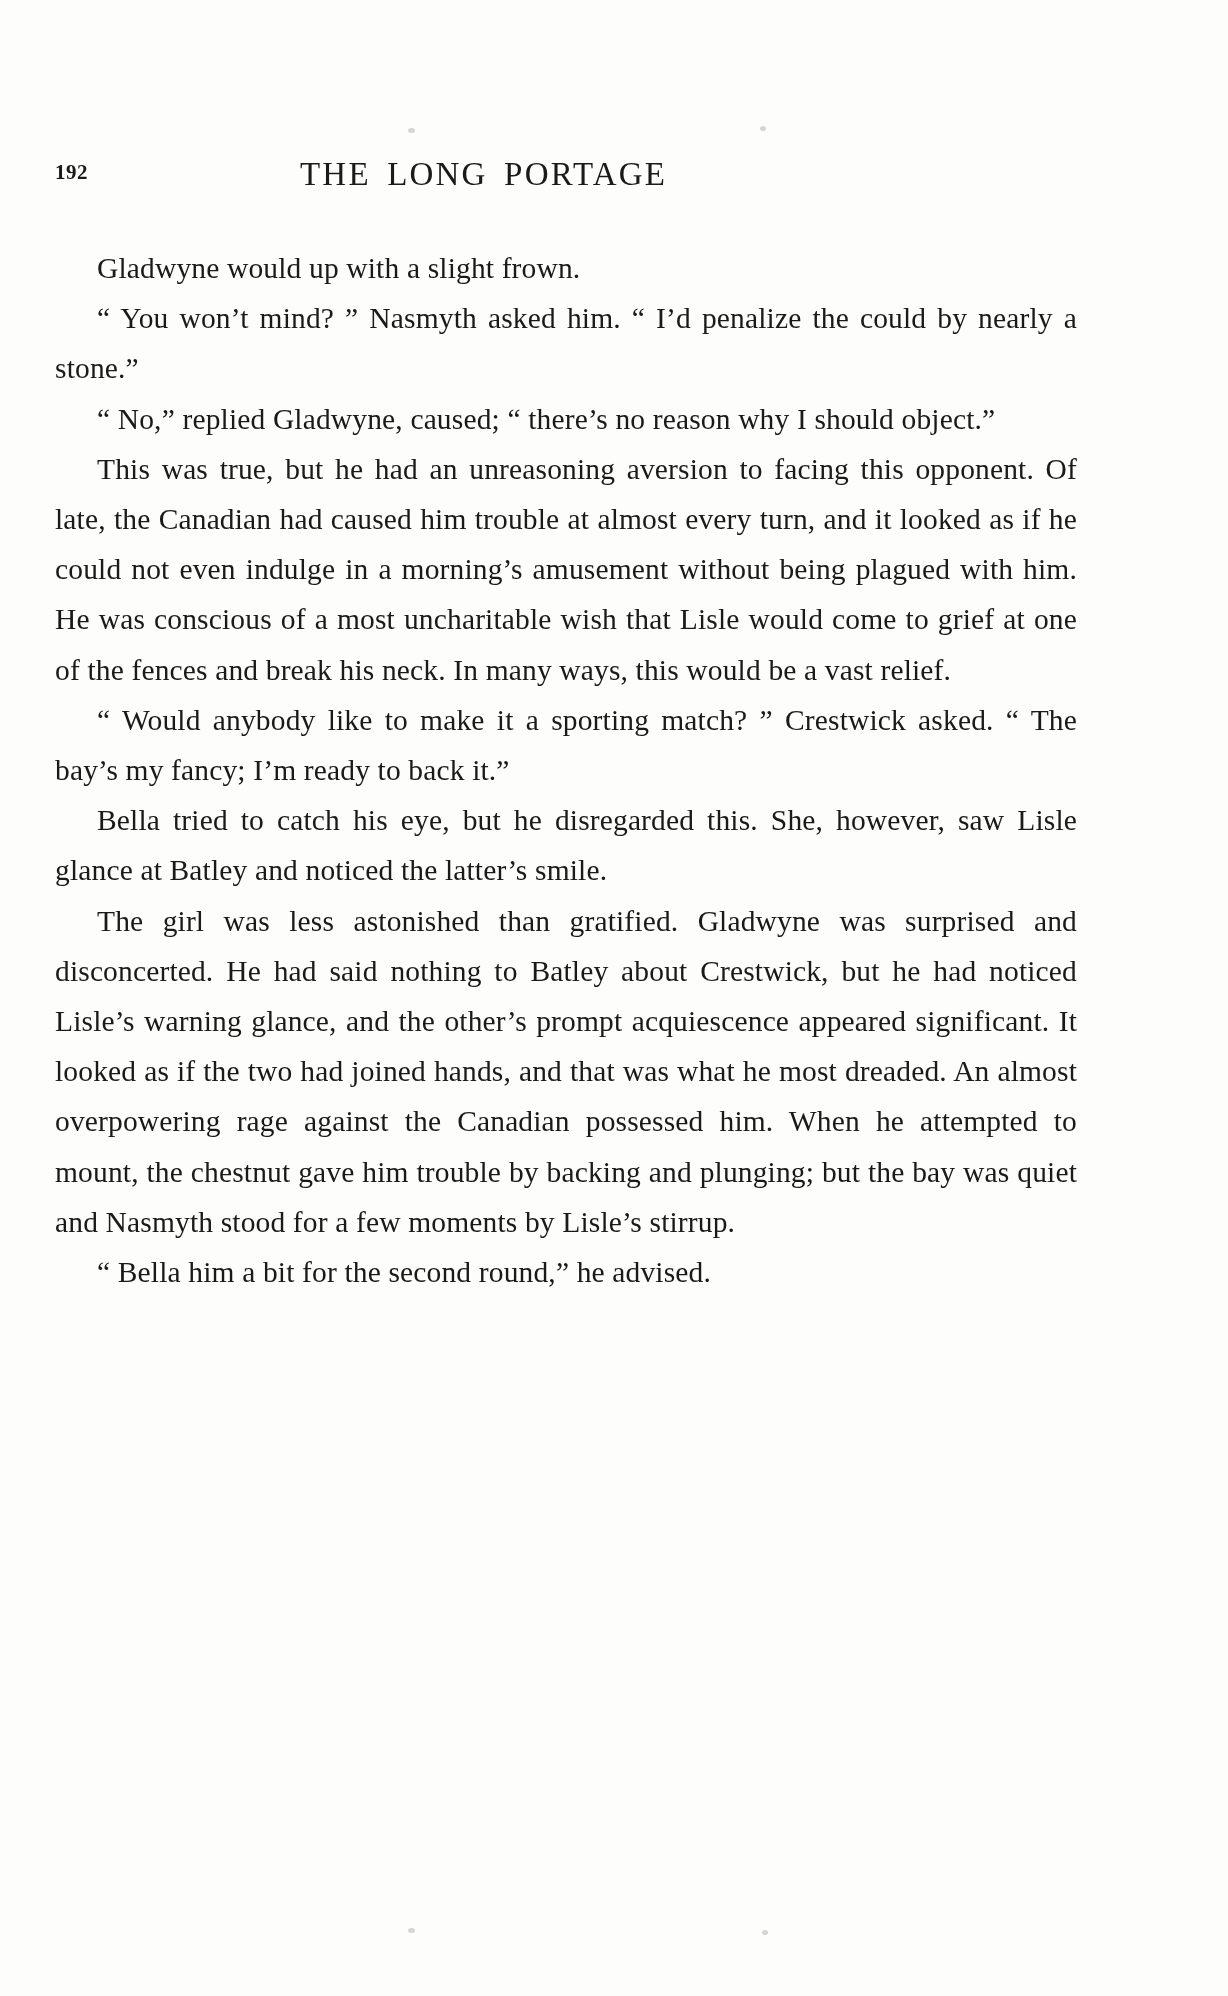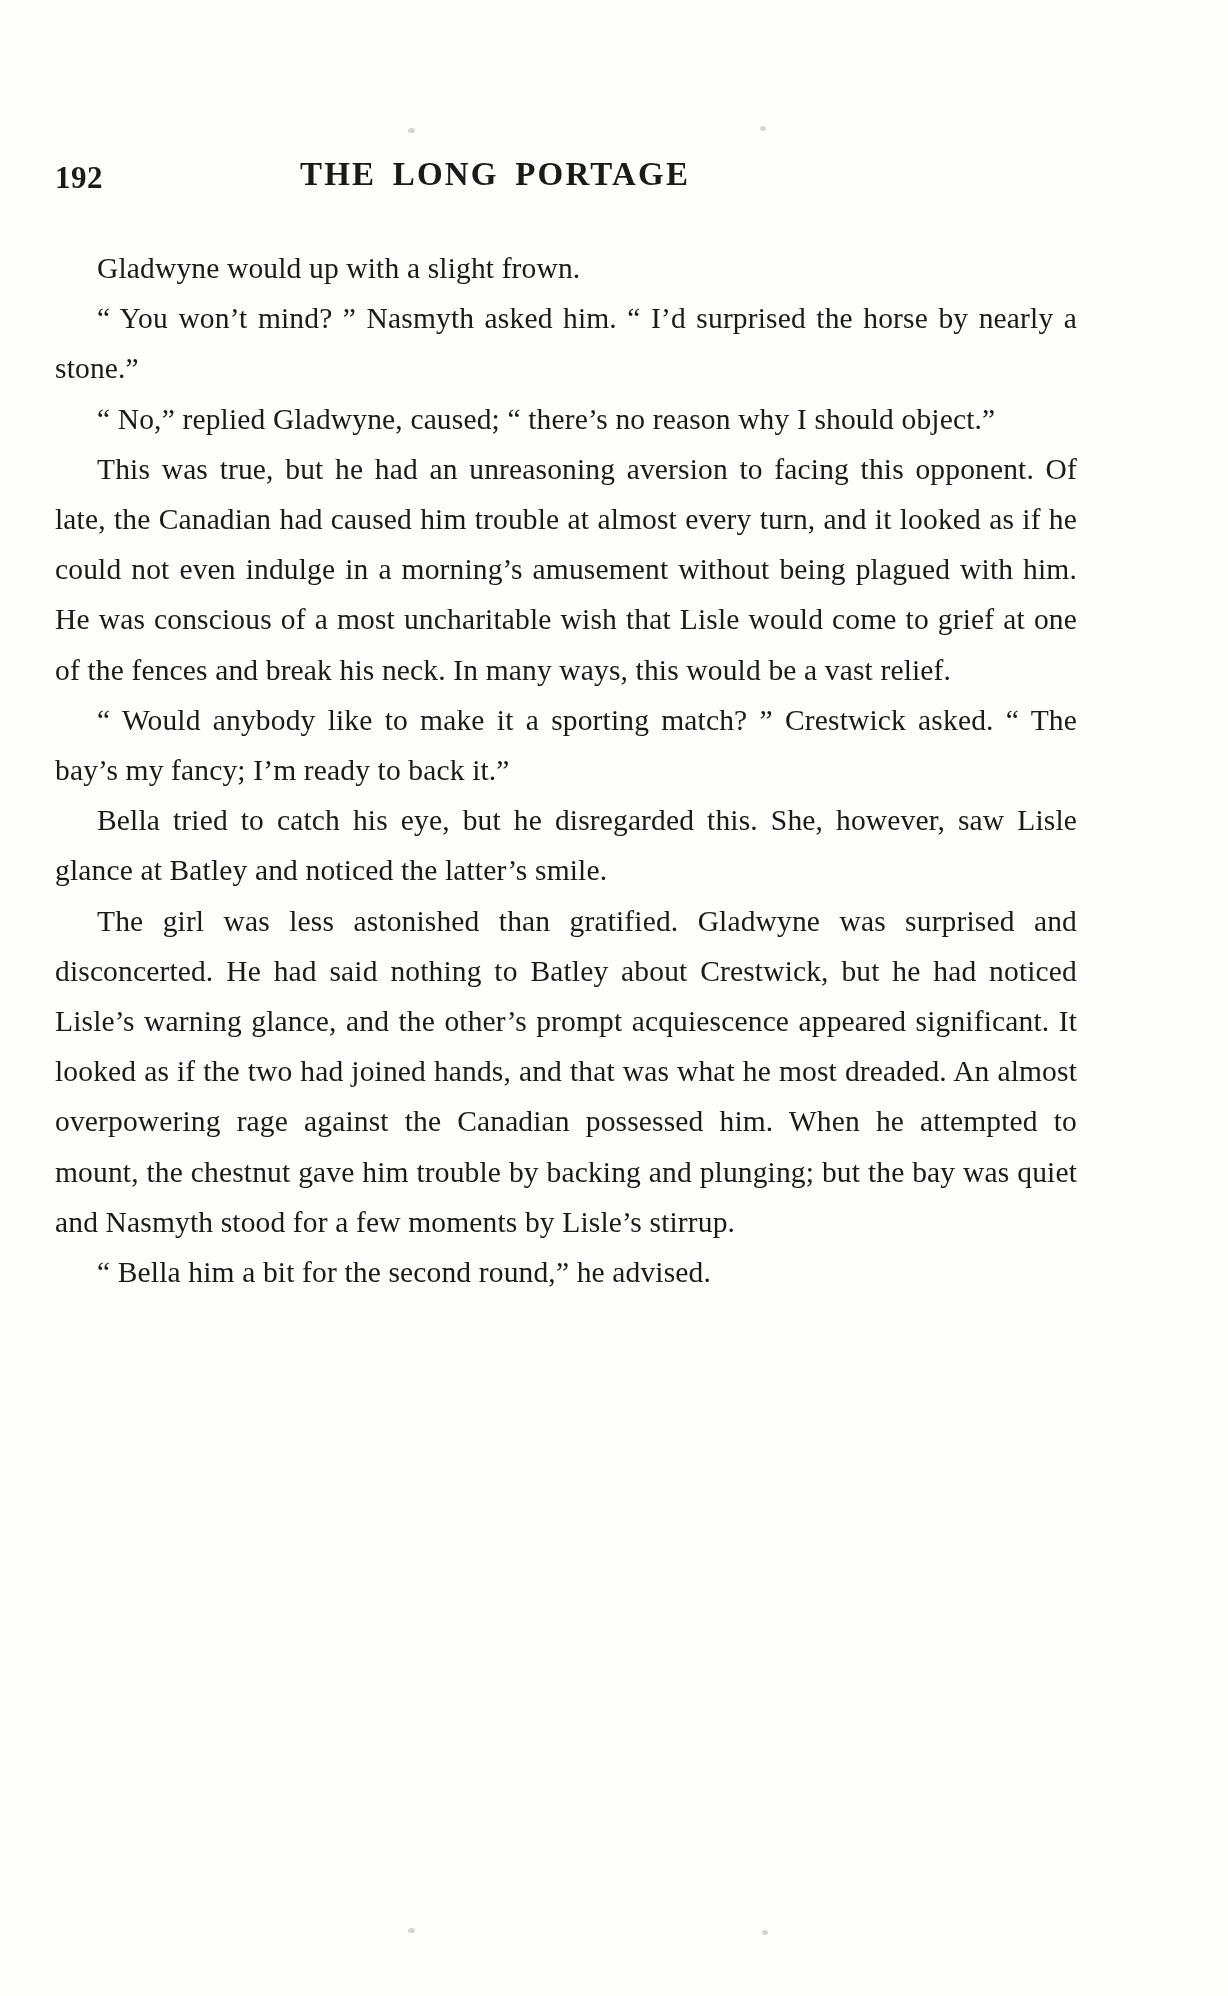--- a/index.html
+++ b/index.html
@@ -26,31 +26,31 @@
     position: absolute;
     top: 150px;
     left: 55px;
     width: 1080px;
     height: 44px;
   }
   .folio {
     position: absolute;
     left: 0px;
     top: 10px;
-    font-size: 31px;
+    font-size: 21px;
     font-weight: bold;
     letter-spacing: 0.5px;
     font-family: "Liberation Serif", serif;
   }
   .running-head {
     position: absolute;
     left: 245px;
     top: 6px;
     font-size: 33px;
-    font-weight: bold;
+    font-weight: normal;
     letter-spacing: 2.2px;
     font-family: "Liberation Serif", serif;
     word-spacing: 6px;
   }
   .body-text {
     position: absolute;
     top: 243px;
     left: 55px;
     width: 1022px;
   }
@@ -79,21 +79,21 @@
 
 <div class="page">
 
   <div class="header">
     <span class="folio">192</span>
     <span class="running-head">THE LONG PORTAGE</span>
   </div>
 
   <div class="body-text">
     <p class="indent">Gladwyne would up with a slight frown.</p>
-    <p class="indent">“ You won’t mind? ” Nasmyth asked him. “ I’d surprised the horse by nearly a stone.”</p>
+    <p class="indent">“ You won’t mind? ” Nasmyth asked him. “ I’d penalize the could by nearly a stone.”</p>
     <p class="indent">“ No,” replied Gladwyne, caused; “ there’s no reason why I should object.”</p>
     <p class="indent">This was true, but he had an unreasoning aversion to facing this opponent. Of late, the Canadian had caused him trouble at almost every turn, and it looked as if he could not even indulge in a morning’s amusement without being plagued with him. He was conscious of a most uncharitable wish that Lisle would come to grief at one of the fences and break his neck. In many ways, this would be a vast relief.</p>
     <p class="indent">“ Would anybody like to make it a sporting match? ” Crestwick asked. “ The bay’s my fancy; I’m ready to back it.”</p>
     <p class="indent">Bella tried to catch his eye, but he disregarded this. She, however, saw Lisle glance at Batley and noticed the latter’s smile.</p>
     <p class="indent">The girl was less astonished than gratified. Gladwyne was surprised and disconcerted. He had said nothing to Batley about Crestwick, but he had noticed Lisle’s warning glance, and the other’s prompt acquiescence appeared significant. It looked as if the two had joined hands, and that was what he most dreaded. An almost overpowering rage against the Canadian possessed him. When he attempted to mount, the chestnut gave him trouble by backing and plunging; but the bay was quiet and Nasmyth stood for a few moments by Lisle’s stirrup.</p>
     <p class="indent">“ Bella him a bit for the second round,” he advised.</p>
   </div>
 
   <div class="speck" style="left:408px;top:128px;width:7px;height:5px;"></div>
   <div class="speck" style="left:760px;top:126px;width:6px;height:5px;"></div>

